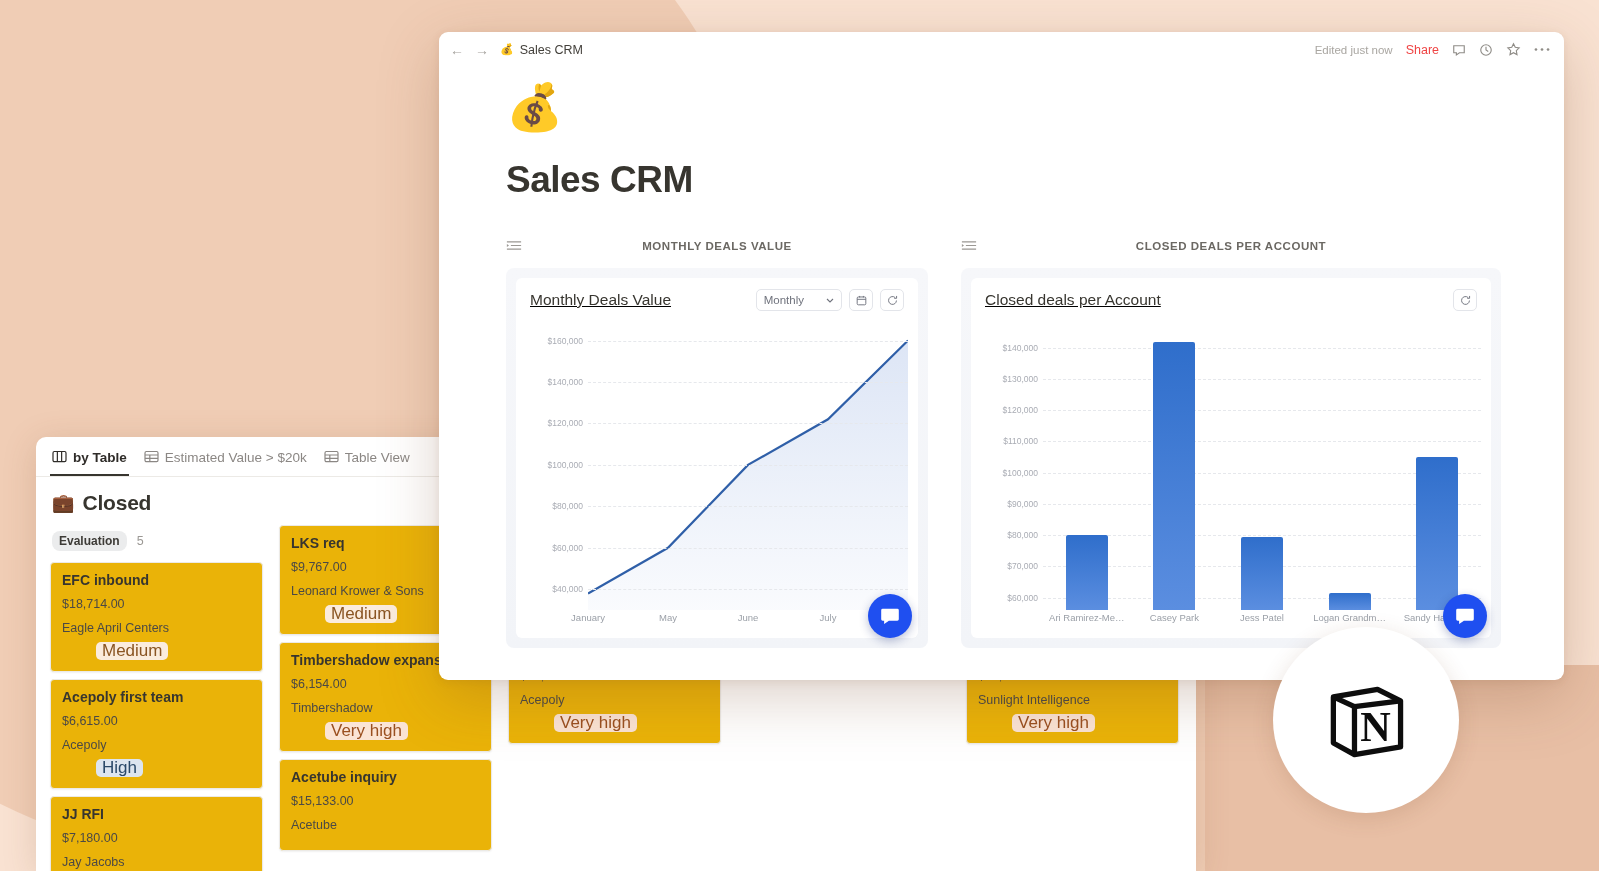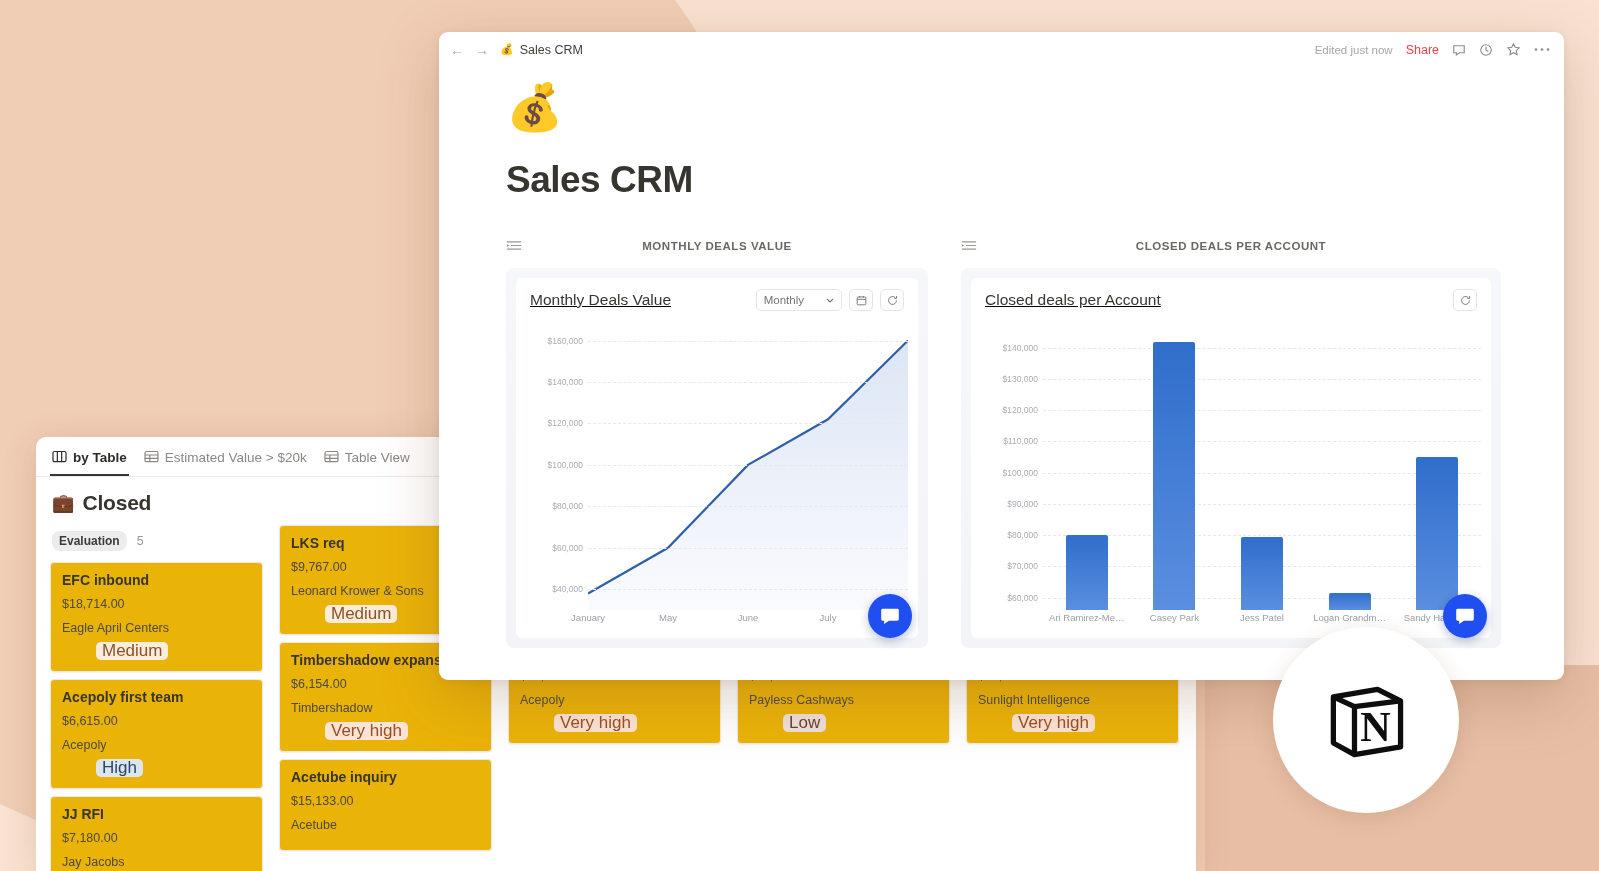--- a/index.html
+++ b/index.html
@@ -235,26 +235,20 @@
       <span class="tag" style="background:#fbe4d5;color:#9a4f20">Very high</span>
     </div>
       </div>
       <div class="col">
         <div class="col-head"></div>
     <div class="card">
       
       <div class="v">$24,791.00</div>
       <div class="a">Bear Paw Solutions</div>
       <span class="tag" style="background:#e8ddf7;color:#5b3a91">Very low</span>
-    </div>
-    <div class="card">
-      <div class="t">Payless inbound</div>
-      <div class="v">$20,999.00</div>
-      <div class="a">Payless Cashways</div>
-      <span class="tag" style="background:#eee0da;color:#6a4236">Low</span>
     </div>
       </div>
       <div class="col">
         <div class="col-head"></div>
     <div class="card">
       
       <div class="v">$18,049.00</div>
       <div class="a">Acepoly</div>
       <span class="tag" style="background:#fbecdd;color:#8a5523">Medium</span>
     </div>

